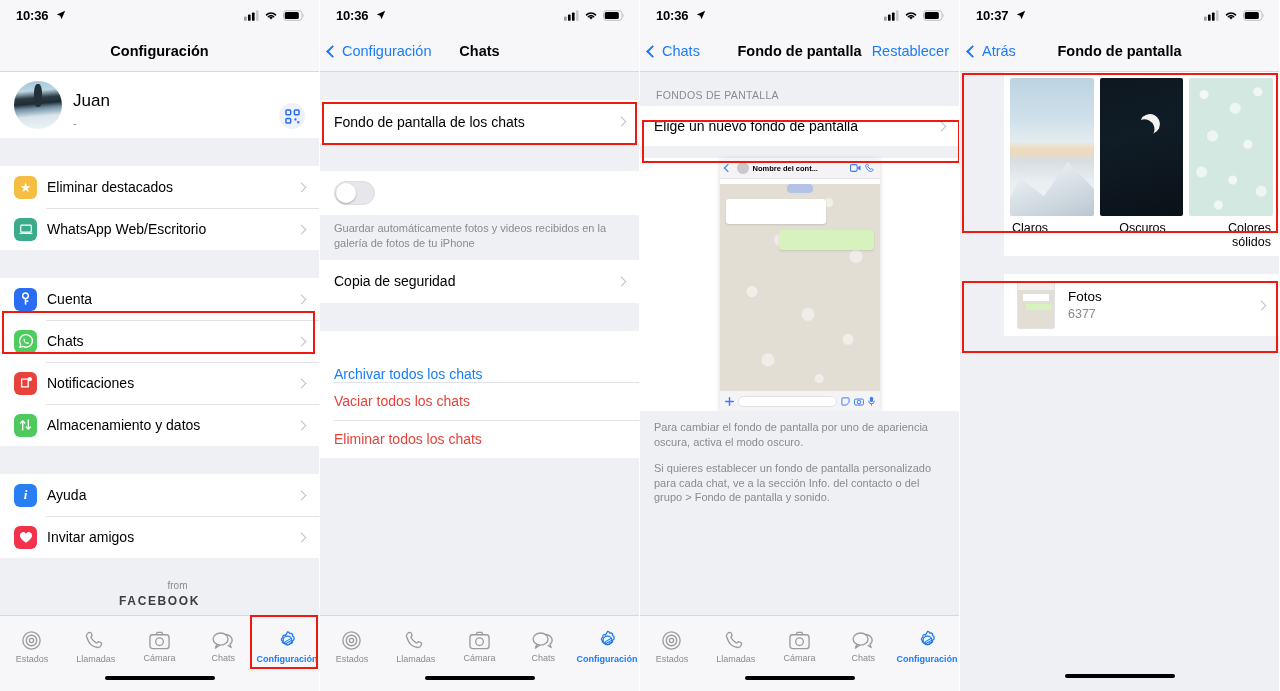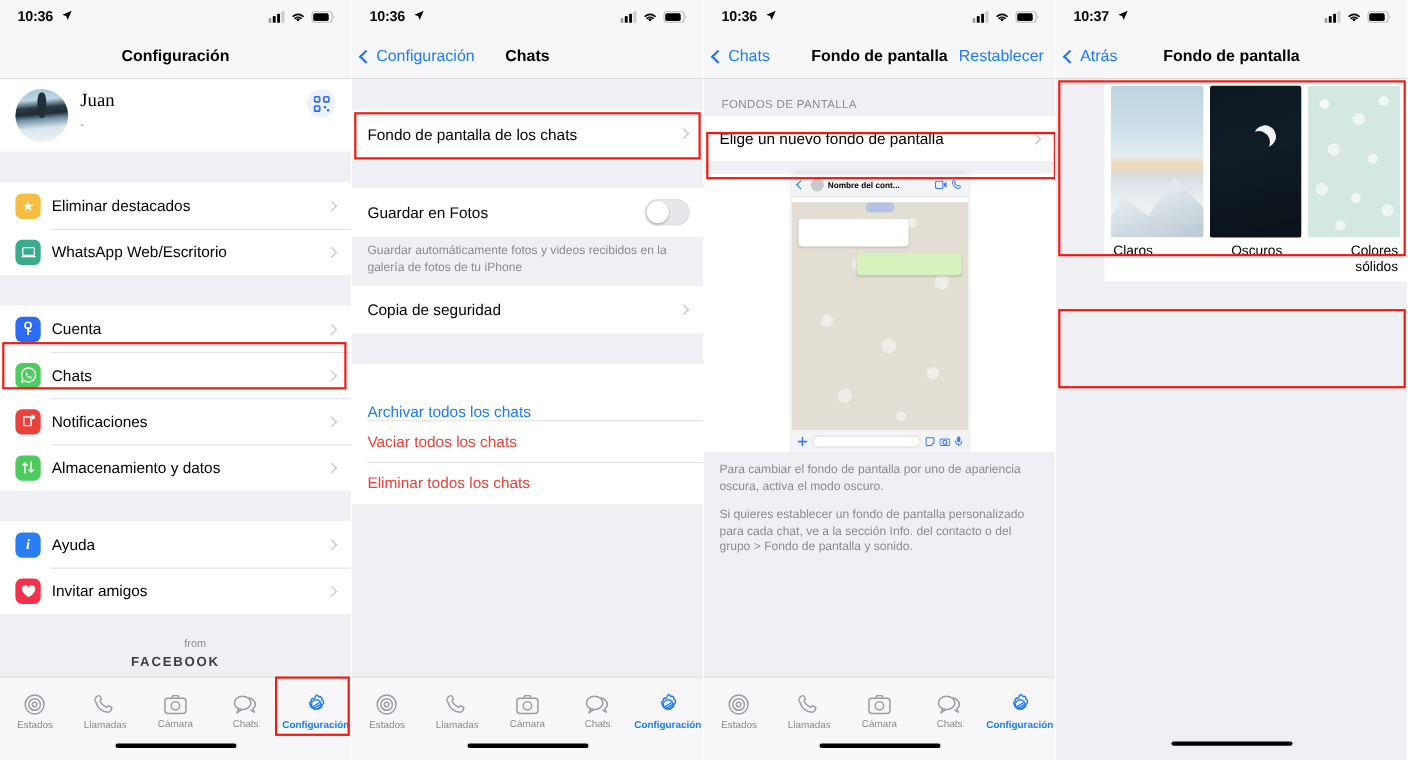--- a/index.html
+++ b/index.html
@@ -88,22 +88,22 @@
     position:relative; flex-shrink:0; border:1px solid #dedee3;
   }
   .toggle .knob {
     position:absolute; left:1px; top:1px; width:20px; height:20px;
     border-radius:50%; background:#fff;
     box-shadow:0 1px 2px rgba(0,0,0,0.25);
   }
 
   
   .profile {
-    display:flex; align-items:flex-start; background:#fff;
-    padding:9px 14px; height:66px;font-family:Liberation Serif, serif;
+    display:flex; align-items:flex-end; background:#fff;
+    padding:9px 14px; height:66px;
   }
   .avatar {
     width:48px; height:48px; border-radius:50%; flex-shrink:0;
     background:linear-gradient(175deg,#9fc4d8 0%,#bcd6e4 22%,#2b3a44 36%,#1f2c36 47%,#6f8fa2 56%,#d9e5ec 72%,#f0f5f8 100%);
     overflow:hidden; position:relative;
   }
   .avatar::after{
     content:""; position:absolute; left:42%; top:6%; width:16%; height:48%;
     background:#243039; border-radius:40%;
   }
@@ -477,21 +477,20 @@
         <div class="row" style="min-height:43px;">
           <div class="row-label">Fondo de pantalla de los chats</div>
           <div class="chev"></div>
         </div>
       </div>
 
       <div class="gap" style="height:28px;"></div>
 
       <div class="group">
         <div class="row" style="min-height:44px;">
-          <div class="row-label">Guardar en Fotos</div>
           <div class="toggle">
               <div class="knob"></div>
             </div>
         </div>
       </div>
       <div class="footnote">Guardar automáticamente fotos y videos recibidos en la galería de fotos de tu iPhone</div>
 
       <div class="group">
         <div class="row" style="min-height:43px;">
           <div class="row-label">Copia de seguridad</div>
@@ -751,20 +750,33 @@
           <div class="wp-label">Oscuros</div>
         </div>
         <div class="wp-cell">
           <div class="wp-thumb wp-solidos"></div>
           <div class="wp-label">Colores sólidos</div>
         </div>
       </div>
 
       <div style="height:18px; background:#eff0f4;"></div>
 
+      <div class="fotos-row">
+        <div class="fotos-thumb">
+          <div class="ft-top"></div>
+          <div class="ft-body"></div>
+          <div class="ft-w"></div>
+          <div class="ft-g"></div>
+        </div>
+        <div class="fotos-text">
+          <div class="fotos-title">Fotos</div>
+          <div class="fotos-count">6377</div>
+        </div>
+        <div class="chev"></div>
+      </div>
 
       <div style="flex:1; background:#eff0f4;"></div>
     </div>
 
     <div class="hl" style="left:2px; top:73px; width:316px; height:160px;"></div>
     <div class="hl" style="left:2px; top:281px; width:316px; height:72px;"></div>
 
     <div class="home-ind" style="position:absolute; bottom:13px; left:50%; transform:translateX(-50%); margin:0;"></div>
   </div>
 

